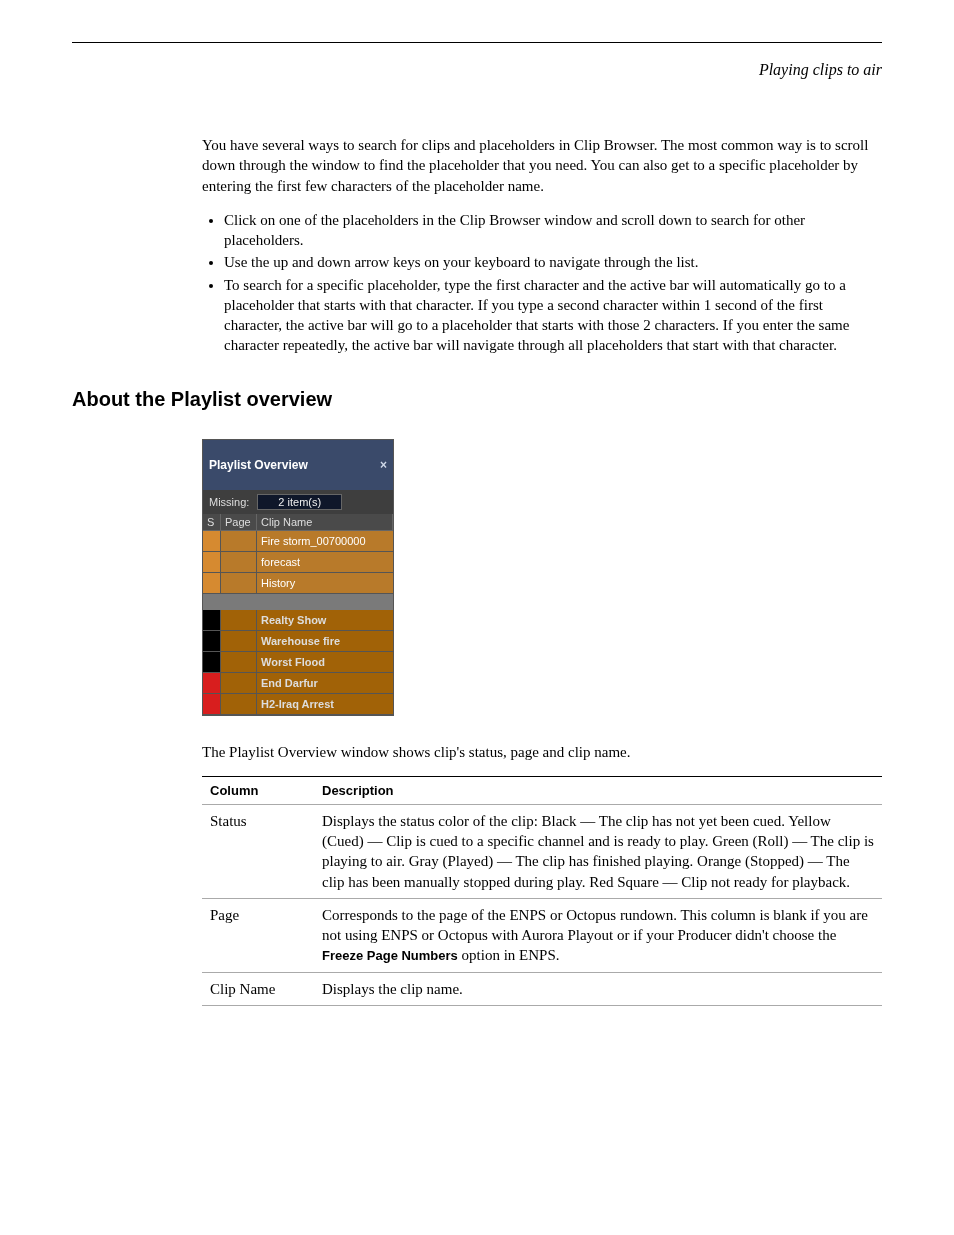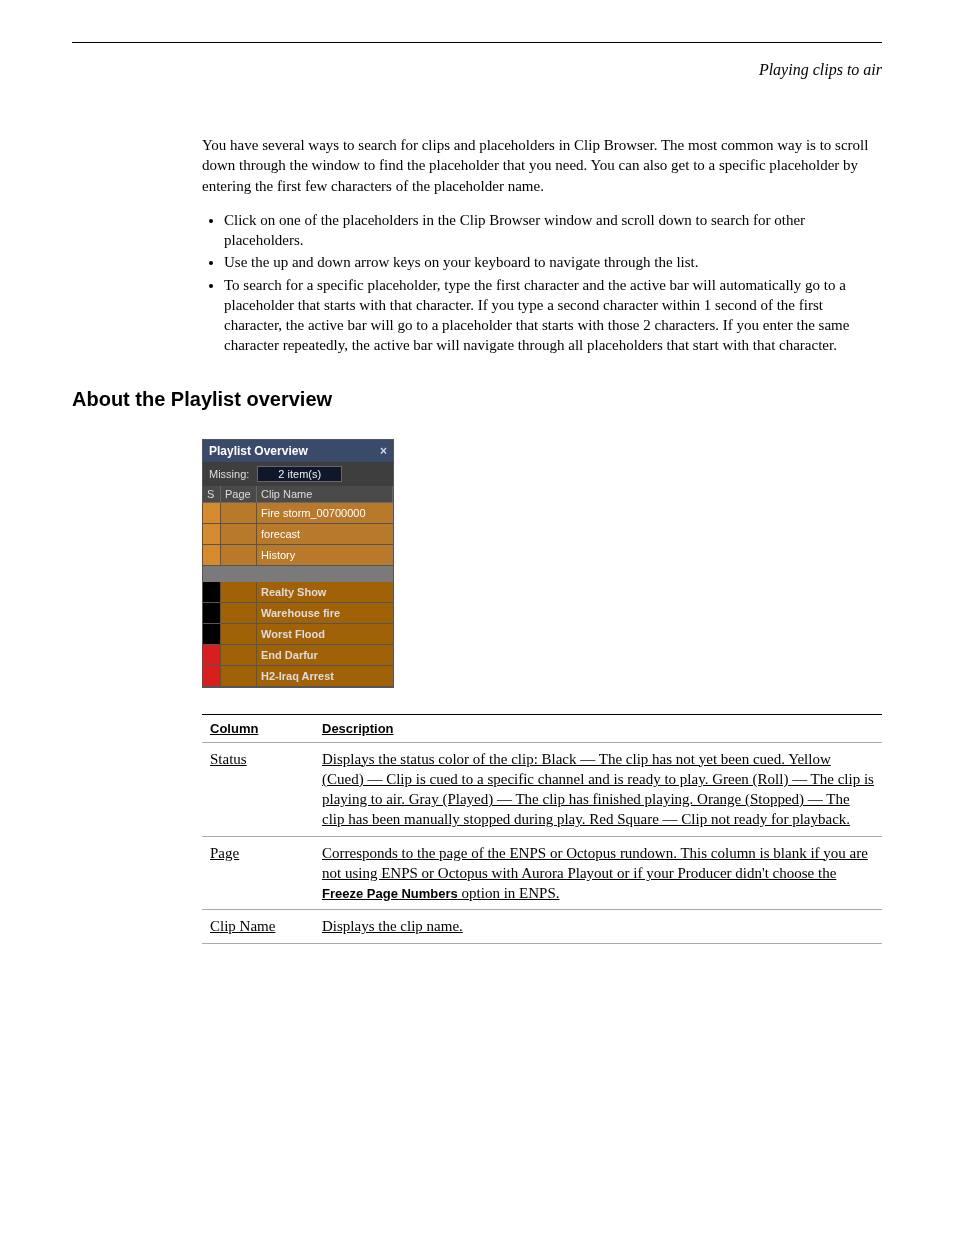--- a/index.html
+++ b/index.html
@@ -55,21 +55,21 @@
   .playlist-widget {
     width: 192px;
     margin-bottom: 26px;
     font-family: Tahoma, Arial, sans-serif;
     font-size: 11px;
     border: 1px solid #555;
   }
   .pw-title {
     background: #3a4a6a;
     color: #fff;
-    padding: 4px 6px;
+    padding: 18px 6px;
     display: flex;
     justify-content: space-between;
     align-items: center;
     font-weight: bold;
     font-size: 12px;
   }
   .pw-title .close {
     color: #cfd8e8;
     font-weight: bold;
     cursor: default;
@@ -116,22 +116,21 @@
   .bg-dark { background: #a16207; color: #ddd; font-weight: bold; }
   .bg-black { background: #000; color: #ddd; }
   .status-orange { background: #d68a30; }
   .status-red { background: #d81e1e; }
   .pw-gap { height: 16px; background: #7a7a7a; }
 
   
   table.desc {
     width: 100%;
     border-collapse: collapse;
-    margin-top: 22px;
-    text-decoration: underline;
+    margin-top: 14px;
   }
   table.desc th {
     font-family: Arial, Helvetica, sans-serif;
     font-weight: bold;
     font-size: 13px;
     text-align: left;
     padding: 6px 8px;
     border-top: 1px solid #000;
     border-bottom: 1px solid #aaa;
   }
@@ -233,20 +232,21 @@
         <div class="cell-p"></div>
         <div class="cell-n">End Darfur</div>
       </div>
       <div class="pw-row bg-dark">
         <div class="cell-s status-red"></div>
         <div class="cell-p"></div>
         <div class="cell-n">H2-Iraq Arrest</div>
       </div>
     </div>
 
+    <p class="para">The Playlist Overview window shows clip's status, page and clip name.</p>
 
     <table class="desc">
       <thead>
         <tr>
           <th class="col-col">Column</th>
           <th>Description</th>
         </tr>
       </thead>
       <tbody>
         <tr>

